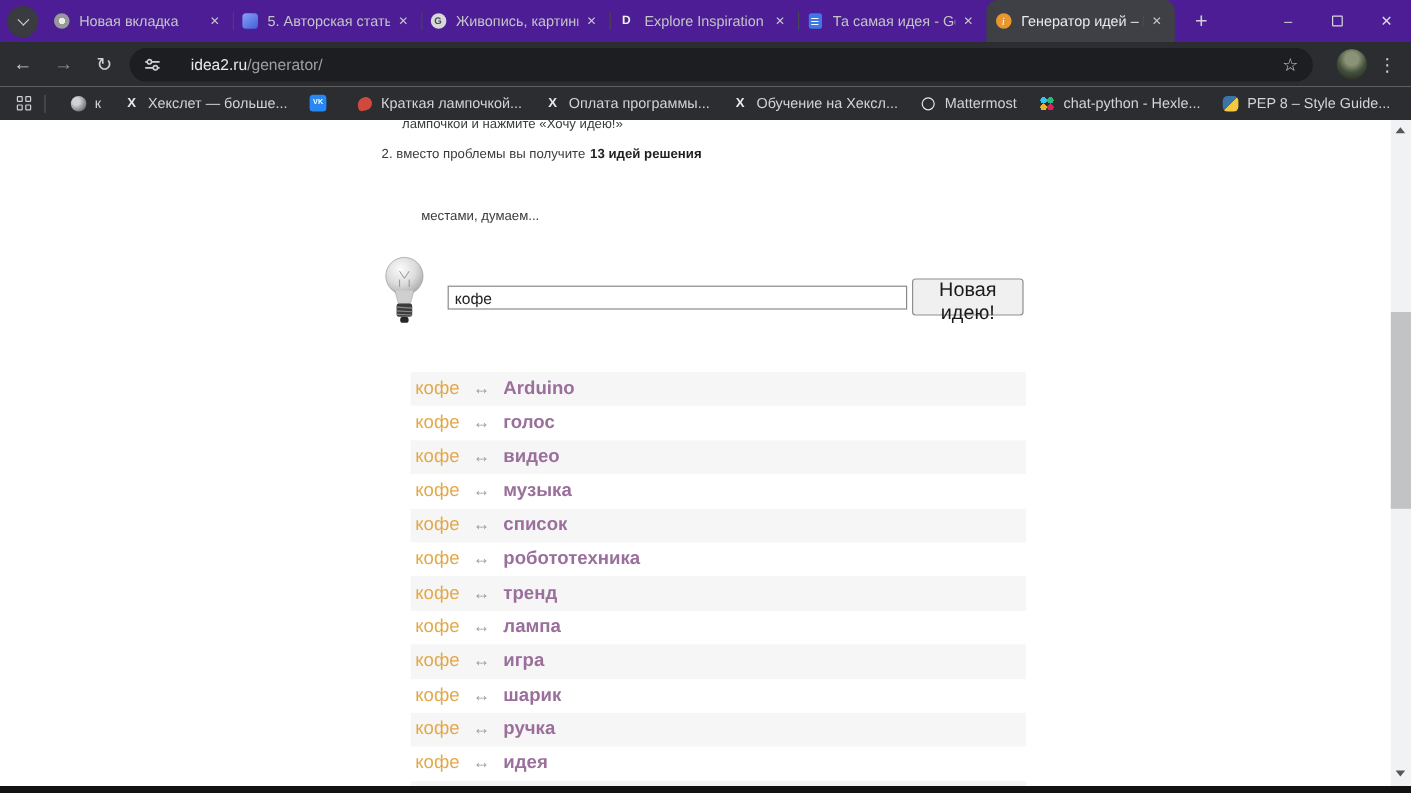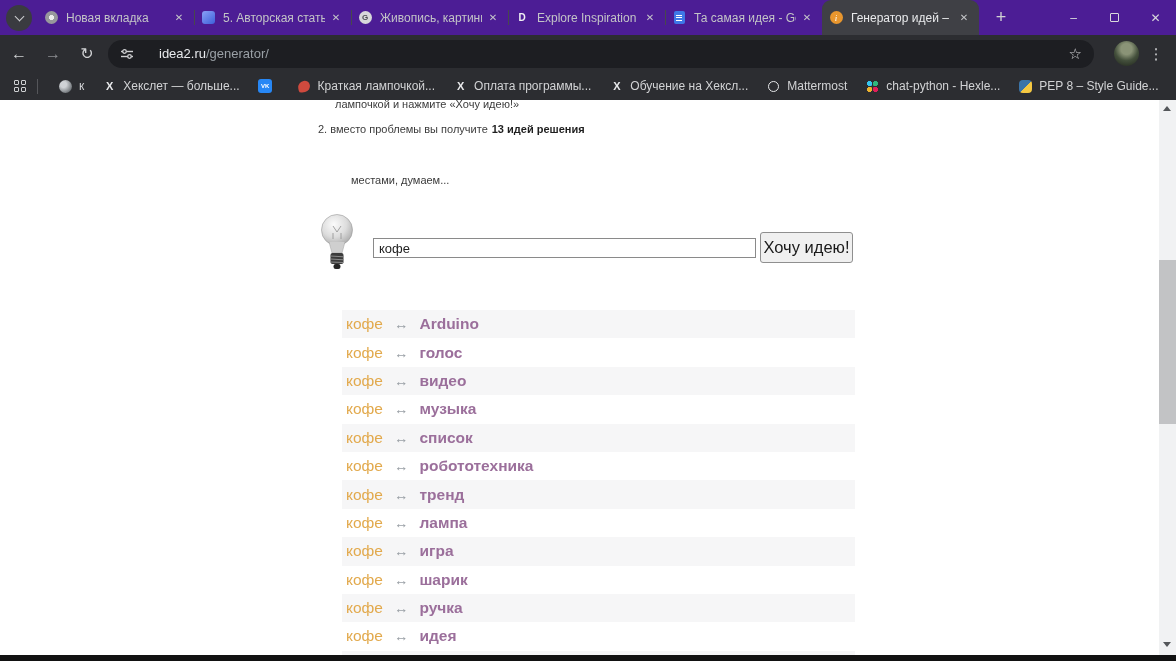--- a/index.html
+++ b/index.html
@@ -265,21 +265,21 @@
       <path d="M9 29 L12 40 L22 40 L25 29" fill="#cfcfcf" stroke="#a0a0a0" stroke-width="0.5"></path>
       <rect x="10.5" y="40" width="13" height="11" rx="2" fill="#3c3c3c"></rect>
       <line x1="10.5" y1="43" x2="23.5" y2="43.8" stroke="#8b8b8b" stroke-width="1"></line>
       <line x1="10.5" y1="46" x2="23.5" y2="46.8" stroke="#8b8b8b" stroke-width="1"></line>
       <line x1="10.5" y1="49" x2="23.5" y2="49.5" stroke="#8b8b8b" stroke-width="1"></line>
       <rect x="13.5" y="51" width="7" height="5" rx="2.2" fill="#262626"></rect>
     </svg>
   </div>
 
   <input class="idea-input" type="text" value="кофе" style="">
-  <button class="idea-btn">Хочу идею!</button>
+  <button class="idea-btn">Новая идею!</button>
 
   <div class="results">
     <div class="idea-row">
         <span class="q-word">кофе</span>
         <span class="arrow">↔</span>
         <span class="r-word">Arduino</span>
       </div>
     <div class="idea-row">
         <span class="q-word">кофе</span>
         <span class="arrow">↔</span>

